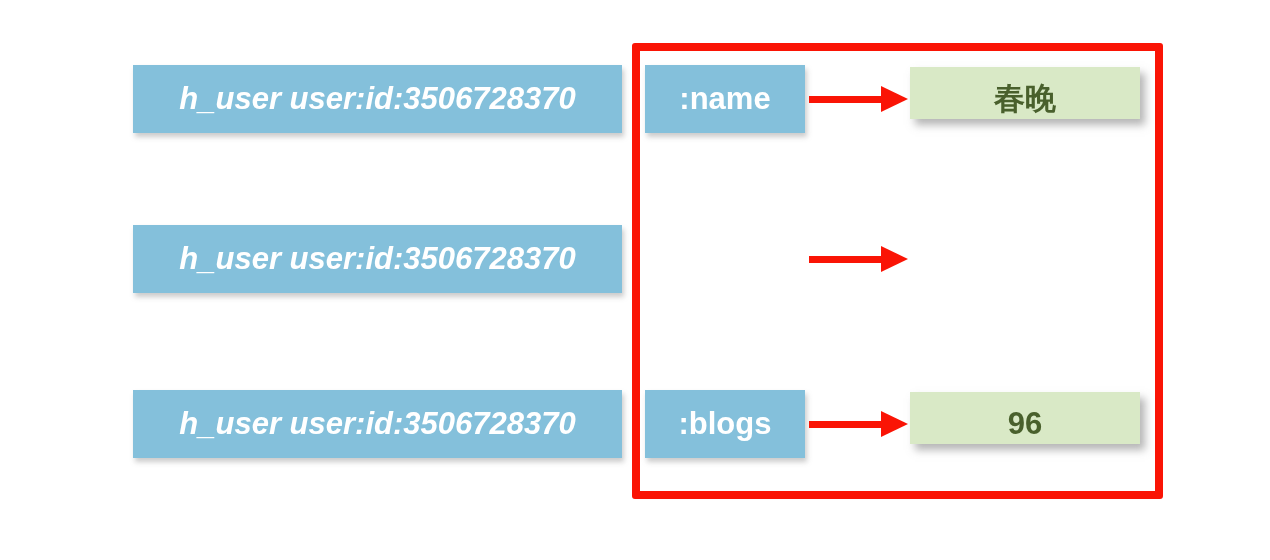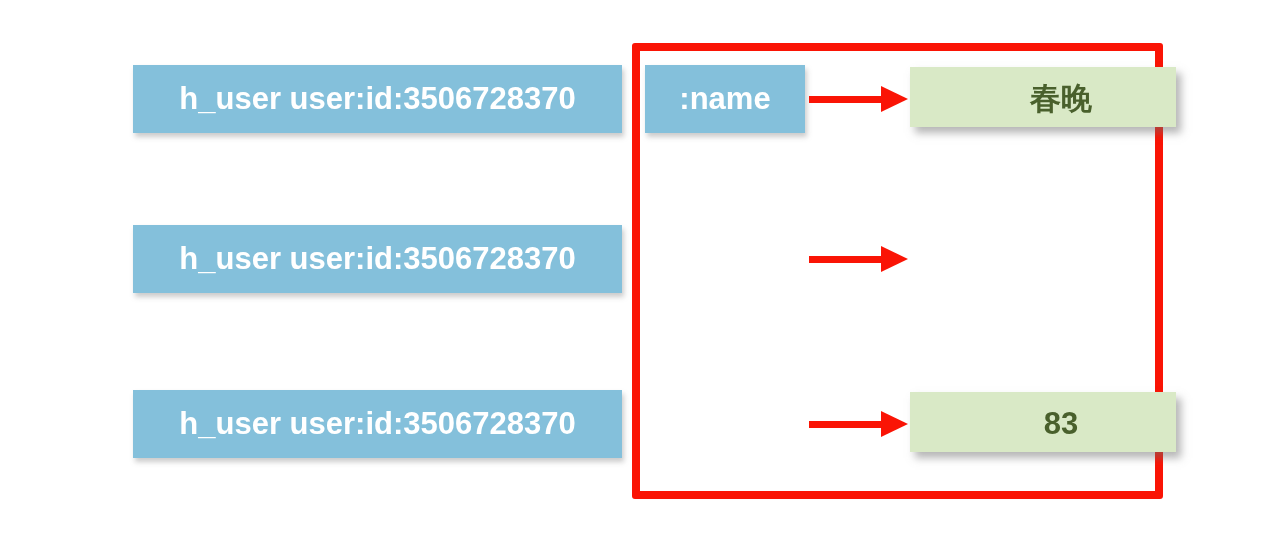--- a/index.html
+++ b/index.html
@@ -31,21 +31,21 @@
     top: 0;
     height: 68px;
     background: #84c0db;
     color: #ffffff;
     font-size: 31px;
     line-height: 68px;
     text-align: center;
     white-space: nowrap;
     box-shadow: 2px 4px 5px rgba(120,120,120,0.38);
   }
-  .key-box   { left: 0;     width: 489px; }
+  .key-box   { left: 0;     width: 489px; font-style: italic; }
   .field-box { left: 512px; width: 160px; }
 
   .arrow {
     position: absolute;
     left: 676px;
     top: 0;
     width: 100px;
     height: 68px;
   }
   .arrow .line {
@@ -65,29 +65,28 @@
     border-left: 27px solid #fa1405;
     border-top: 13px solid transparent;
     border-bottom: 13px solid transparent;
   }
 
   .value-box {
     position: absolute;
     left: 777px;
     top: 2px;
     width: 230px;
-    height: 60px;
+    height: 52px;
     background: #d9e9c6;
     color: #49602c;
     font-size: 31px;
     line-height: 64px;
     text-align: center;
     white-space: nowrap;
     box-shadow: 5px 6px 8px rgba(110,110,110,0.5);
-    padding-left: 36px;
   }
 
   .highlight-rect {
     position: absolute;
     left: 632px;
     top: 43px;
     width: 531px;
     height: 456px;
     border: 8px solid #fa1405;
     border-radius: 3px;
@@ -124,22 +123,25 @@
     <div class="arrow">
       <span class="line"></span>
       <span class="head"></span>
     </div>
   </div>
 
   <div class="row r2">
     <div class="key-box">
       <span>h_user user:id:3506728370</span>
     </div>
+    <div class="field-box">
+      <span>:blogs</span>
+    </div>
     <div class="arrow">
       <span class="line"></span>
       <span class="head"></span>
     </div>
     <div class="value-box">
-      <span>83</span>
+      <span>96</span>
     </div>
   </div>
 
 </div>
 
 </body></html>

